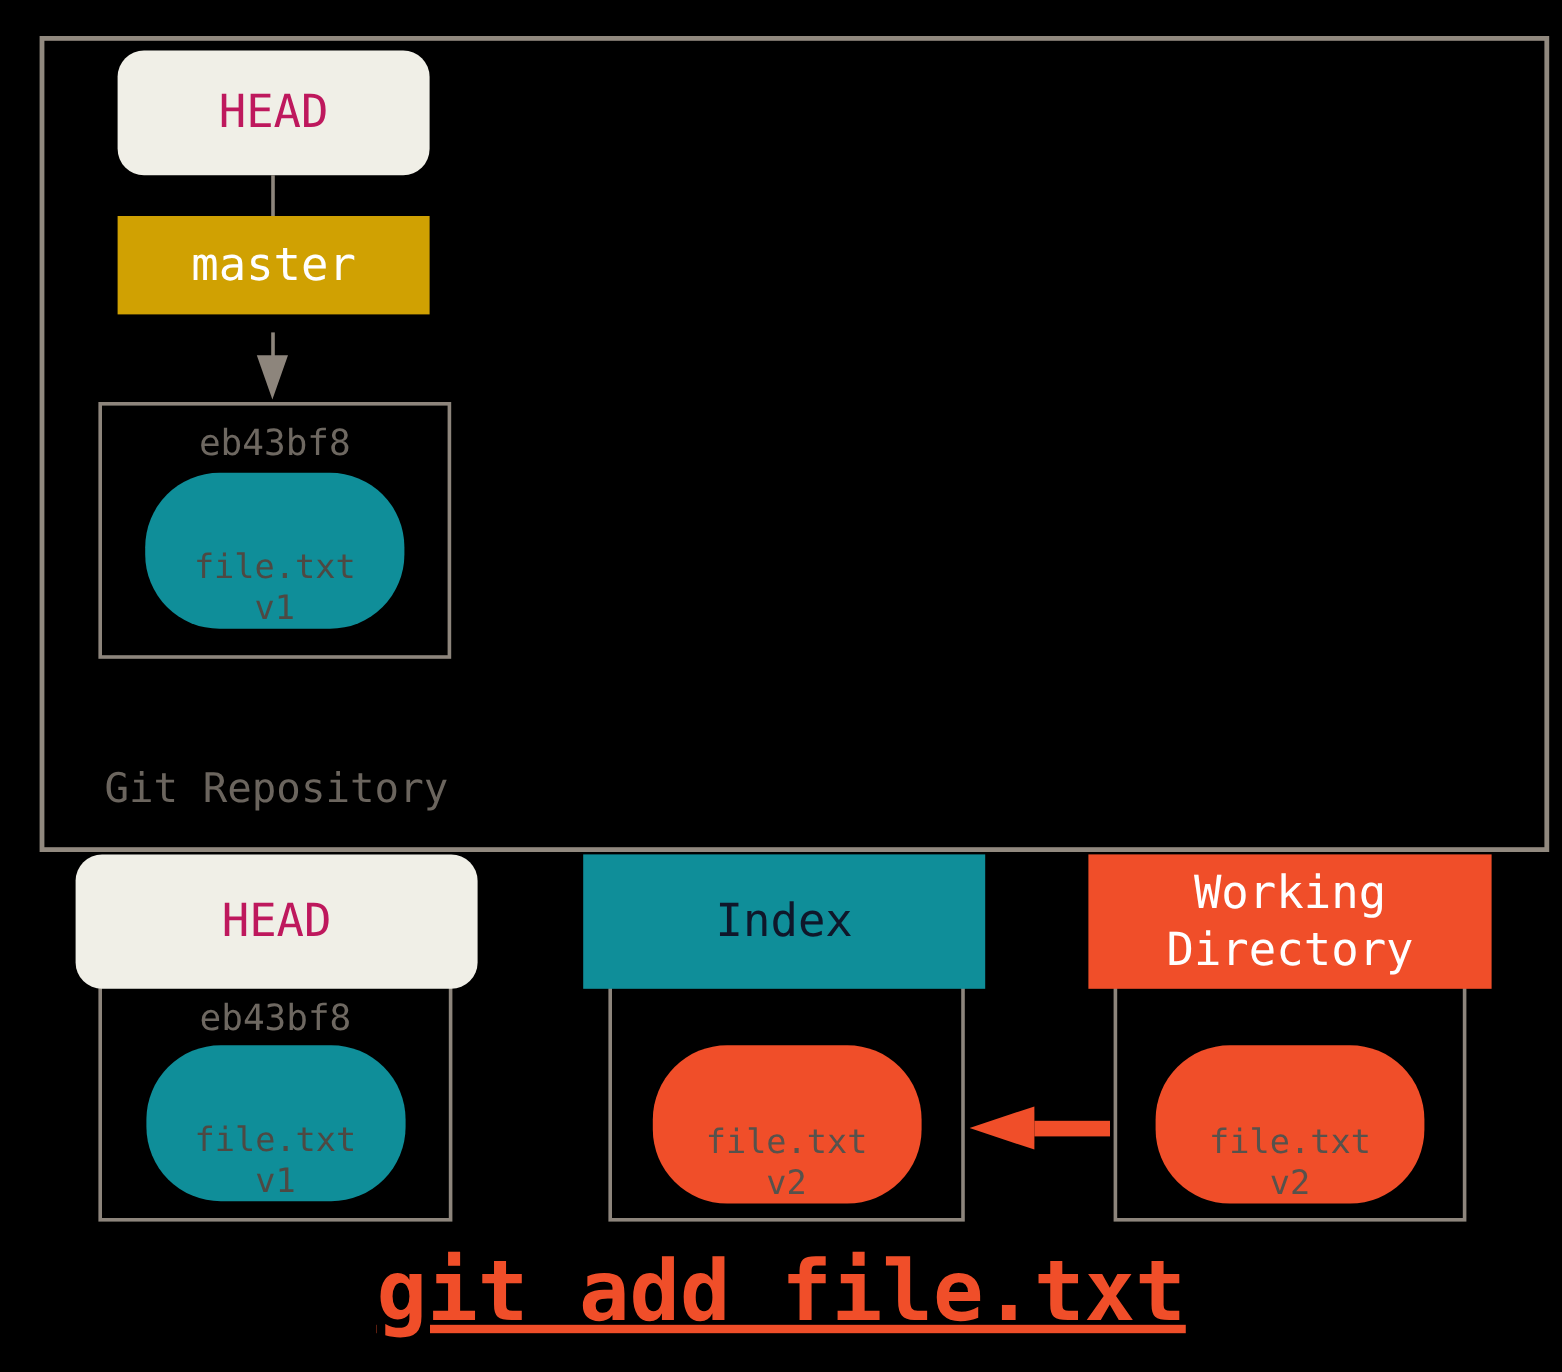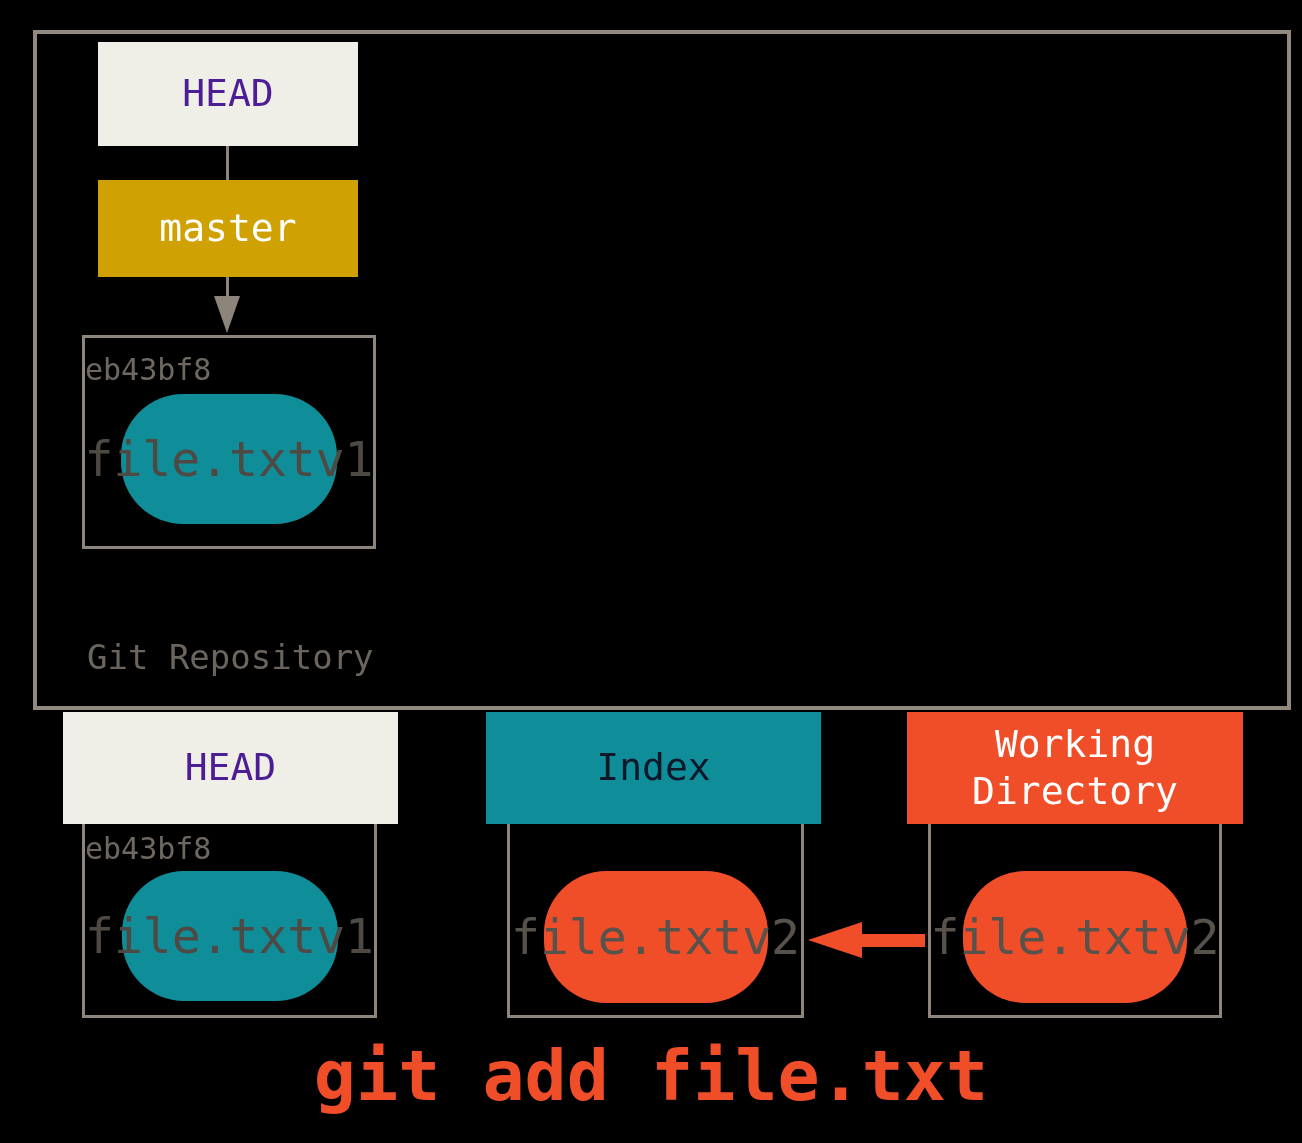--- a/index.html
+++ b/index.html
@@ -32,44 +32,44 @@
 
   
   .hdr {
     display: flex;
     align-items: center;
     justify-content: center;
     text-align: center;
     font-size: 38px;
     line-height: 1.25;
   }
-  .hdr.cream  { background: #F0EFE7; color: #4c1d95; }
+  .hdr.cream  { background: #F0EFE7; color: #be185d; border-radius: 22px; }
   .hdr.gold   { background: #D0A102; color: #FFFFFF; }
   .hdr.teal   { background: #0F8E99; color: #0f172a; }
   .hdr.orange { background: #F04E29; color: #FFFFFF; }
 
   .outline-box {
     border: 3px solid #8D857C;
     z-index: 1;
   }
   .hash {
     left: 0; right: 0;
-    text-align: left;
+    text-align: center;
     font-size: 30px;
     color: #6E6861;
   }
   .pill {
     width: 216px; height: 130px;
     border-radius: 62px;
     display: flex;
-    flex-direction: row;
+    flex-direction: column;
     align-items: center;
-    justify-content: center;
+    justify-content: flex-end;
     text-align: center;
-    font-size: 48px;
+    font-size: 28px;
     line-height: 1.22;
     left: 50%;
     transform: translateX(-50%);
   }
   .pill.teal   { background: #0F8E99; color: #4E4943; }
   .pill.orange { background: #F04E29; color: #57524C; width: 224px; height: 132px; }
 
   
   .vline { width: 3px; background: #8D857C; }
   .tri-down {
@@ -96,38 +96,39 @@
 
   
   .caption {
     left: 0; top: 1035px;
     width: 1302px;
     text-align: center;
     font-size: 70px;
     font-weight: bold;
     color: #F04E29;
     white-space: nowrap;
+    text-decoration: underline;
   }
 </style>
 </head>
 <body>
 
 <div class="canvas">
 
   <div class="abs repo-box">
     <div class="abs repo-label">Git Repository</div>
   </div>
 
   <div class="abs hdr cream" style="left:98px; top:42px; width:260px; height:104px;">
     <span>HEAD</span>
   </div>
 
   <div class="abs vline" style="left:226px; top:146px; height:34px;"></div>
 
-  <div class="abs hdr gold" style="left:98px; top:180px; width:260px; height:97px;">
+  <div class="abs hdr gold" style="left:98px; top:180px; width:260px; height:82px;">
     <span>master</span>
   </div>
 
   <div class="abs vline" style="left:226px; top:277px; height:24px;"></div>
   <div class="abs tri-down" style="left:214px; top:296px;"></div>
 
   <div class="abs outline-box" style="left:82px; top:335px; width:294px; height:214px;">
     <div class="abs hash" style="top:14px;">eb43bf8</div>
     <div class="abs pill teal" style="top:56px;">
       <span>file.txt</span>

